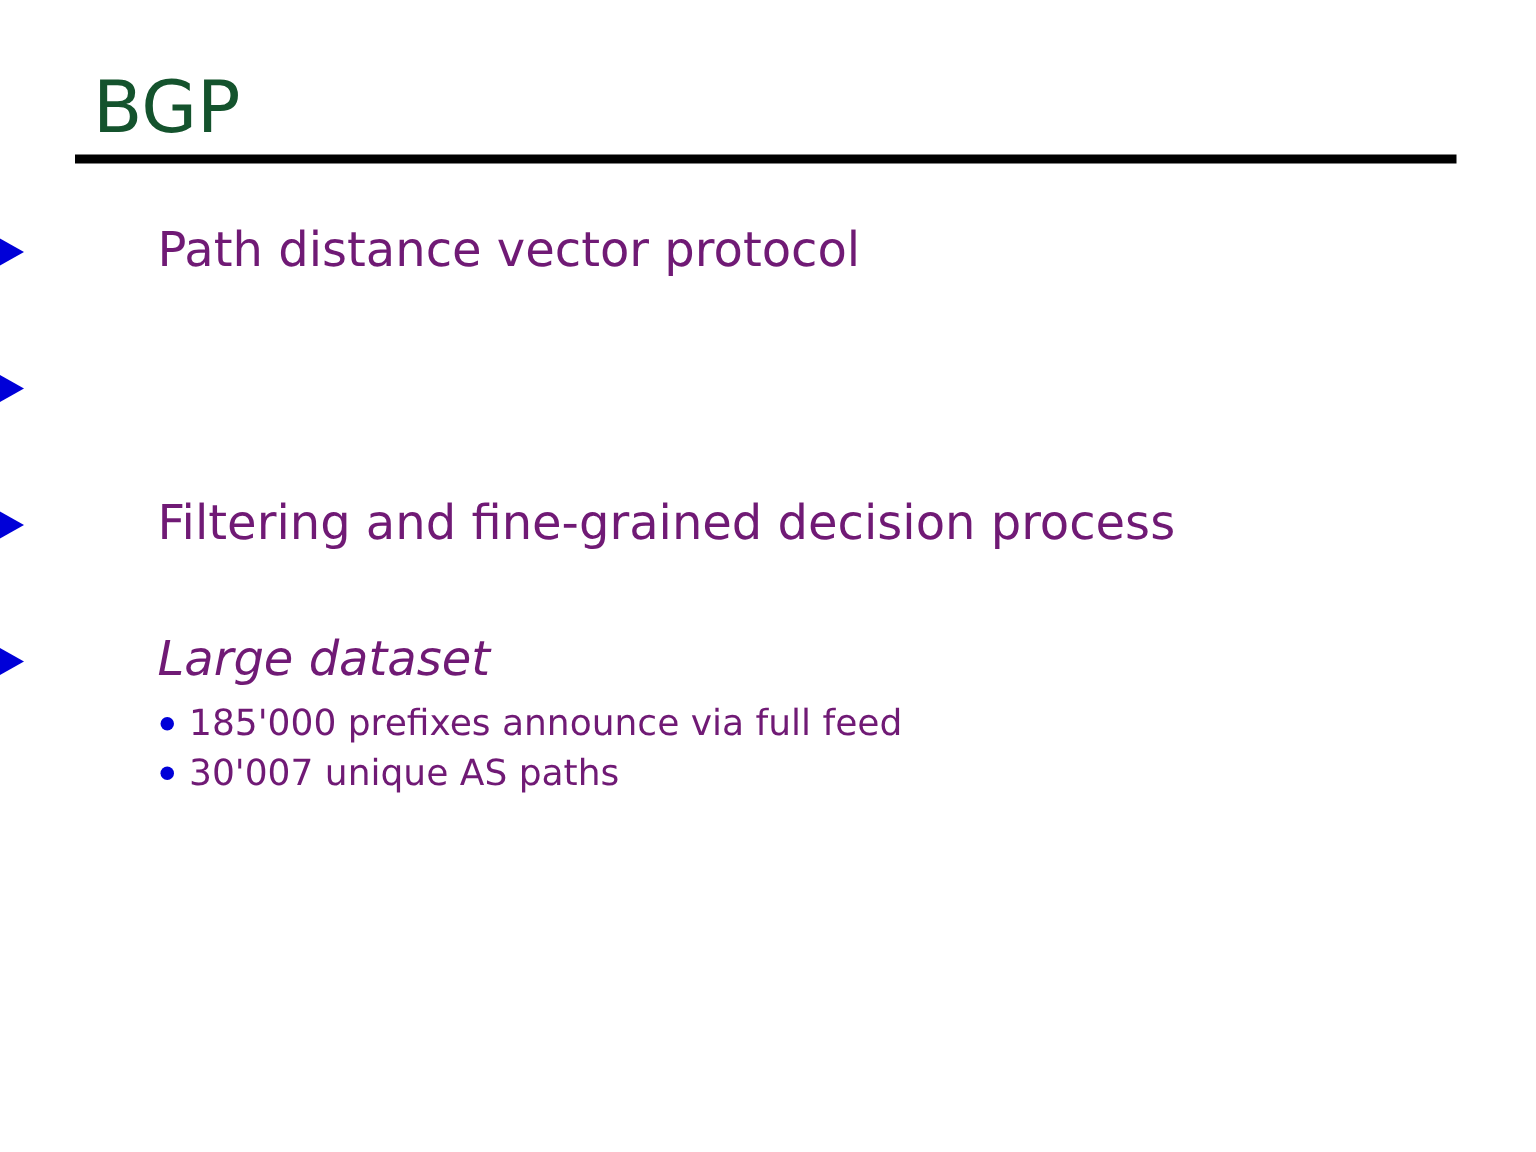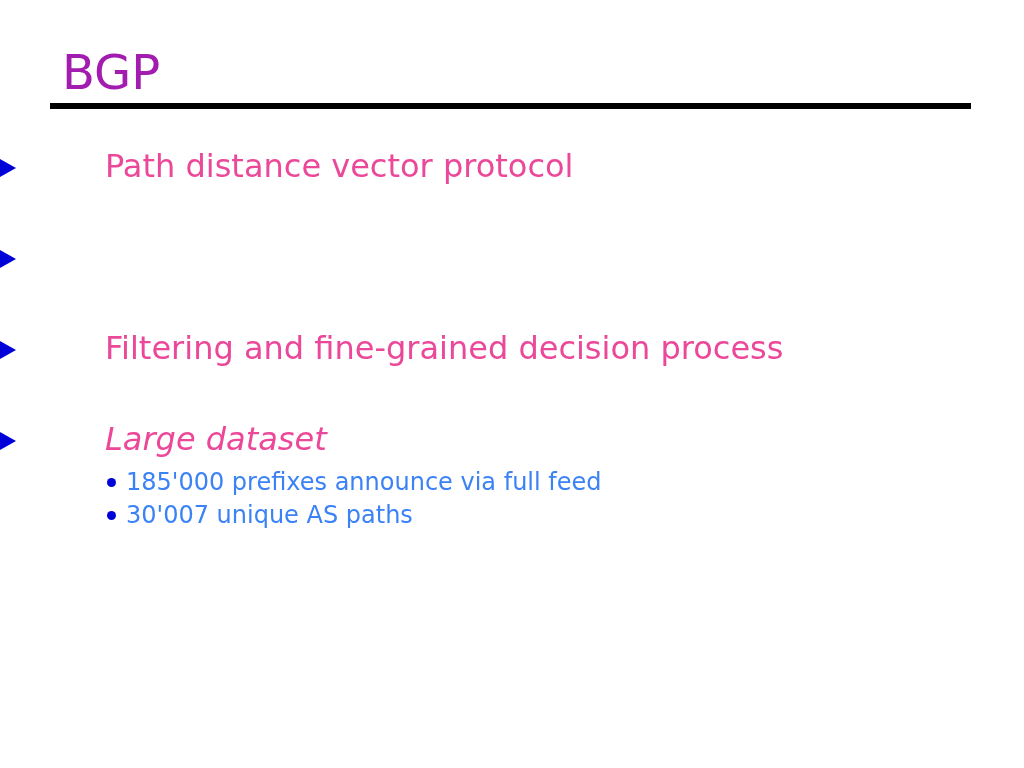--- a/index.html
+++ b/index.html
@@ -25,21 +25,21 @@
   
   #title-block {
     position: absolute;
     left: 50px;
     top: 48px;
     width: 921px;
   }
   #slide-title {
     font-size: 48px;
     line-height: 1.0;
-    color: #a21caf;
+    color: #14532d;
     font-weight: normal;
     letter-spacing: 0px;
     margin: 0;
     padding: 0 0 0 12px;
     white-space: nowrap;
   }
   #title-rule {
     margin-top: 7px;
     width: 921px;
     height: 6px;
@@ -77,21 +77,21 @@
     height: 0;
     border-top: 9px solid transparent;
     border-bottom: 9px solid transparent;
     border-left: 16px solid #0000d8;
   }
 
   .bullet-text {
     display: block;
     font-size: 32px;
     line-height: 36px;
-    color: #ec4899;
+    color: #701a75;
     padding-left: 28px;
     white-space: nowrap;
   }
 
   
   .sub-list {
     position: relative;
     padding-left: 107px;
     margin-top: -2px;
   }
@@ -106,21 +106,21 @@
     top: 11px;
     width: 9px;
     height: 9px;
     border-radius: 50%;
     background: #0000d8;
   }
   .sub-text {
     display: block;
     font-size: 24px;
     line-height: 30px;
-    color: #3b82f6;
+    color: #701a75;
     padding-left: 19px;
     white-space: nowrap;
   }
 </style>
 </head>
 <body>
 
 <div id="slide">
 
   <div id="title-block">

